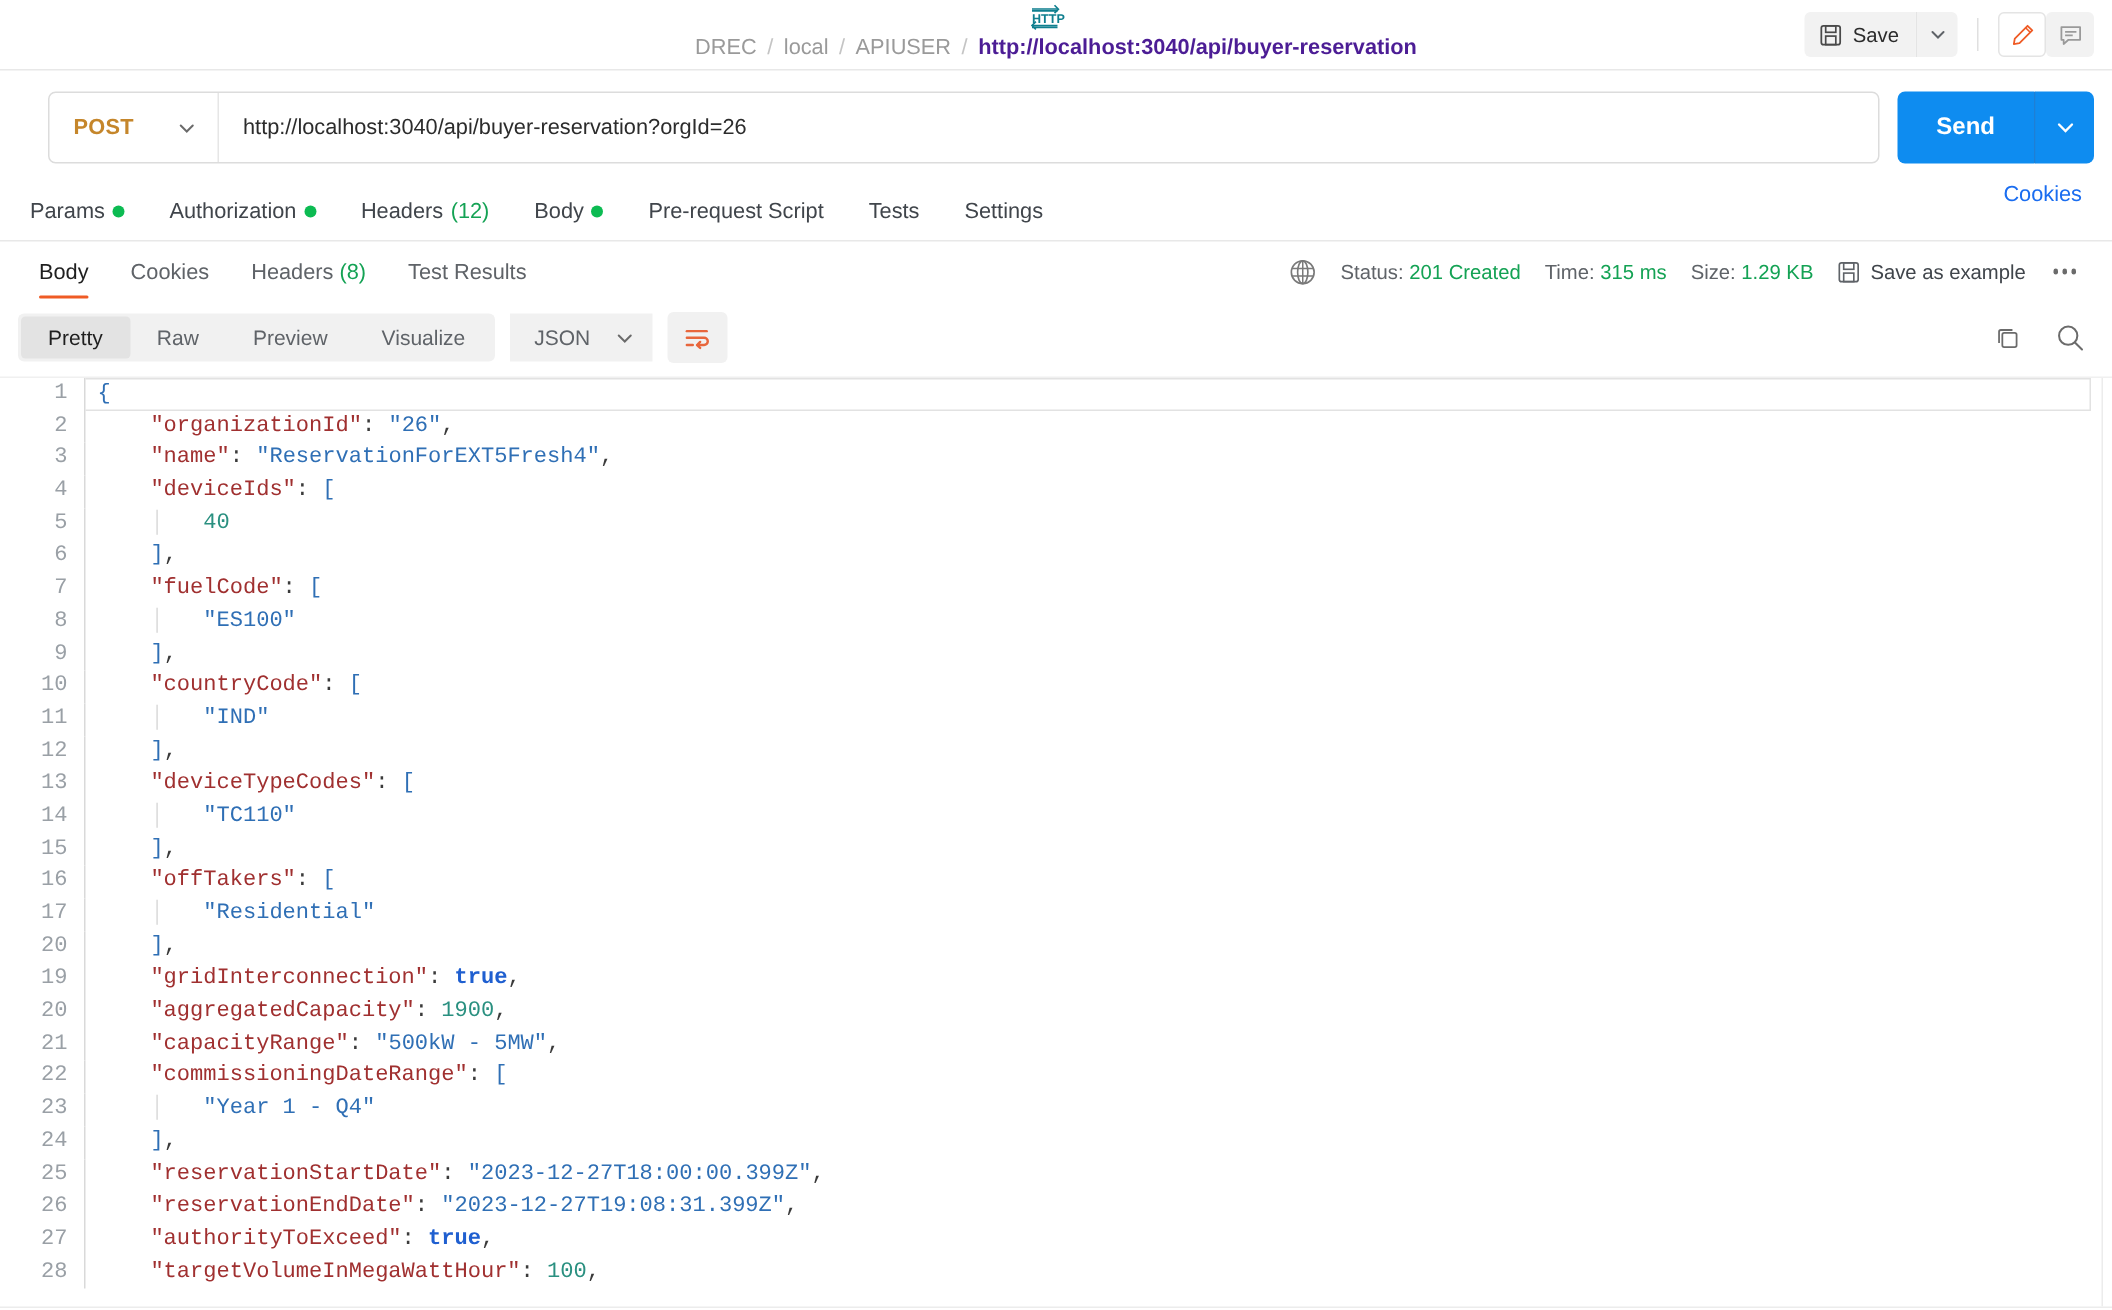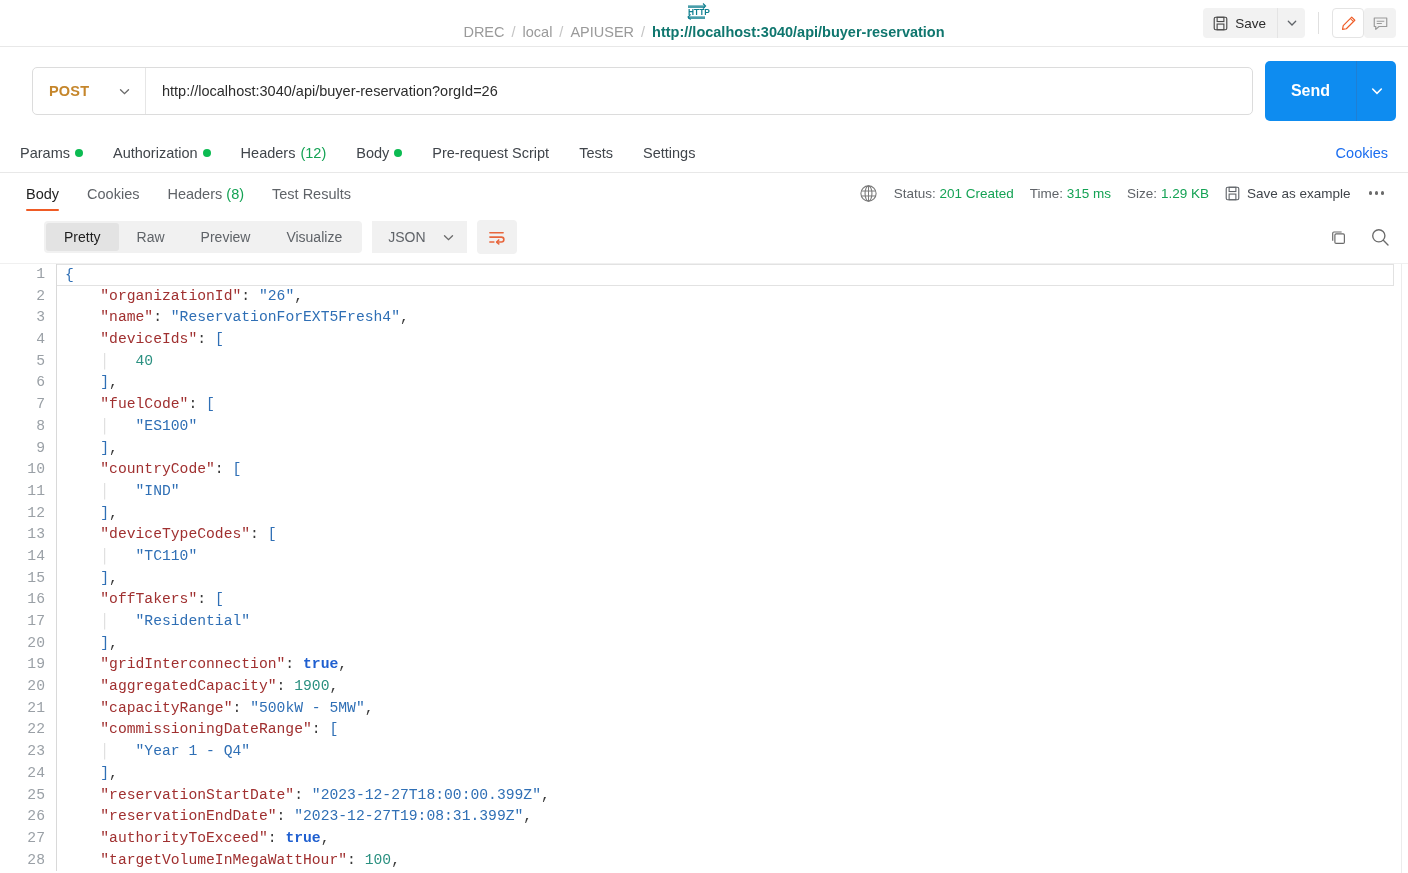--- a/index.html
+++ b/index.html
@@ -19,21 +19,21 @@
     position: relative;
     flex-direction: column;
   }
   .http-logo {
     width: 26px; height: 24px;
     display: flex; align-items: center; justify-content: center;
     flex: 0 0 auto; margin-right: 12px;
   }
   .breadcrumb { display: flex; align-items: center; font-size: 14.5px; }
   .crumb { color: #9a9a9a; }
-  .crumb.current { color: #0f766e; font-weight: bold; }
+  .crumb.current { color: #4c1d95; font-weight: bold; }
   .crumb-sep { color: #c4c4c4; margin: 0 7px; }
 
   .topbar-right {
     position: absolute; right: 12px; top: 0; height: 46px;
     display: flex; align-items: center; gap: 0;
   }
   .save-group { display: flex; align-items: center; }
   .save-btn {
     display: flex; align-items: center; gap: 7px;
     background: #f2f2f2; border: none;
@@ -72,36 +72,36 @@
     display: flex; align-items: center; justify-content: space-between;
     width: 113px; height: 100%; padding: 0 14px 0 16px; cursor: pointer;
     border-right: 1px solid #e6e6e6;
   }
   .method-label { font-size: 14.5px; font-weight: bold; color: #c5862b; letter-spacing: .2px; }
   .url-text {
     flex: 1; padding: 0 16px; font-size: 14.5px; color: #2c2c2c;
     border: none; outline: none; background: transparent; height: 100%;
     font-family: "Liberation Sans", sans-serif;
   }
-  .send-group { display: flex; align-items: stretch; height: 60px; }
+  .send-group { display: flex; align-items: stretch; height: 48px; }
   .send-btn {
     background: #0e8cf0; border: none; color: #fff;
     font-size: 16px; font-weight: bold; padding: 0 26px;
     border-radius: 5px 0 0 5px; cursor: pointer;
     font-family: "Liberation Sans", sans-serif;
   }
   .send-caret {
     background: #0e8cf0; border: none; border-left: 1px solid #1f7fd4;
     width: 40px; border-radius: 0 5px 5px 0; cursor: pointer;
     display: flex; align-items: center; justify-content: center;
   }
 
   
   .reqtabs {
-    display: flex; align-items: center;
+    display: flex; 
     padding: 0 20px; height: 38px; position: relative;
   }
   .reqtab {
     display: flex; align-items: center; gap: 5px;
     font-size: 14.5px; color: #40454b; margin-right: 30px;
     cursor: pointer; white-space: nowrap;
   }
   .reqtab .dot {
     width: 8px; height: 8px; border-radius: 50%; background: #0cbb52;
     display: inline-block;
@@ -140,21 +140,21 @@
   }
   .kebab { display: flex; gap: 2.5px; padding: 6px; cursor: pointer; }
   .kebab i { width: 3.5px; height: 3.5px; border-radius: 50%; background: #6b6b6b; display: block; }
 
   
   .fmtbar {
     display: flex; align-items: center; gap: 10px;
     padding: 7px 18px 9px 12px; position: relative;
   }
   .seg {
-    display: flex; background: #f1f1f1; border-radius: 4px; padding: 2px; margin-left: 32px;
+    display: flex; background: #f1f1f1; border-radius: 4px; padding: 2px;
   }
   .seg .segbtn {
     font-size: 14px; color: #5f6368; padding: 6px 18px;
     border-radius: 3px; cursor: pointer; border: none; background: transparent;
     font-family: "Liberation Sans", sans-serif; white-space: nowrap;
   }
   .seg .segbtn.active { background: #e3e3e3; color: #1f1f1f; }
   .jsonsel {
     display: flex; align-items: center; gap: 16px;
     background: #f1f1f1; border-radius: 0; padding: 8px 12px 8px 16px;

